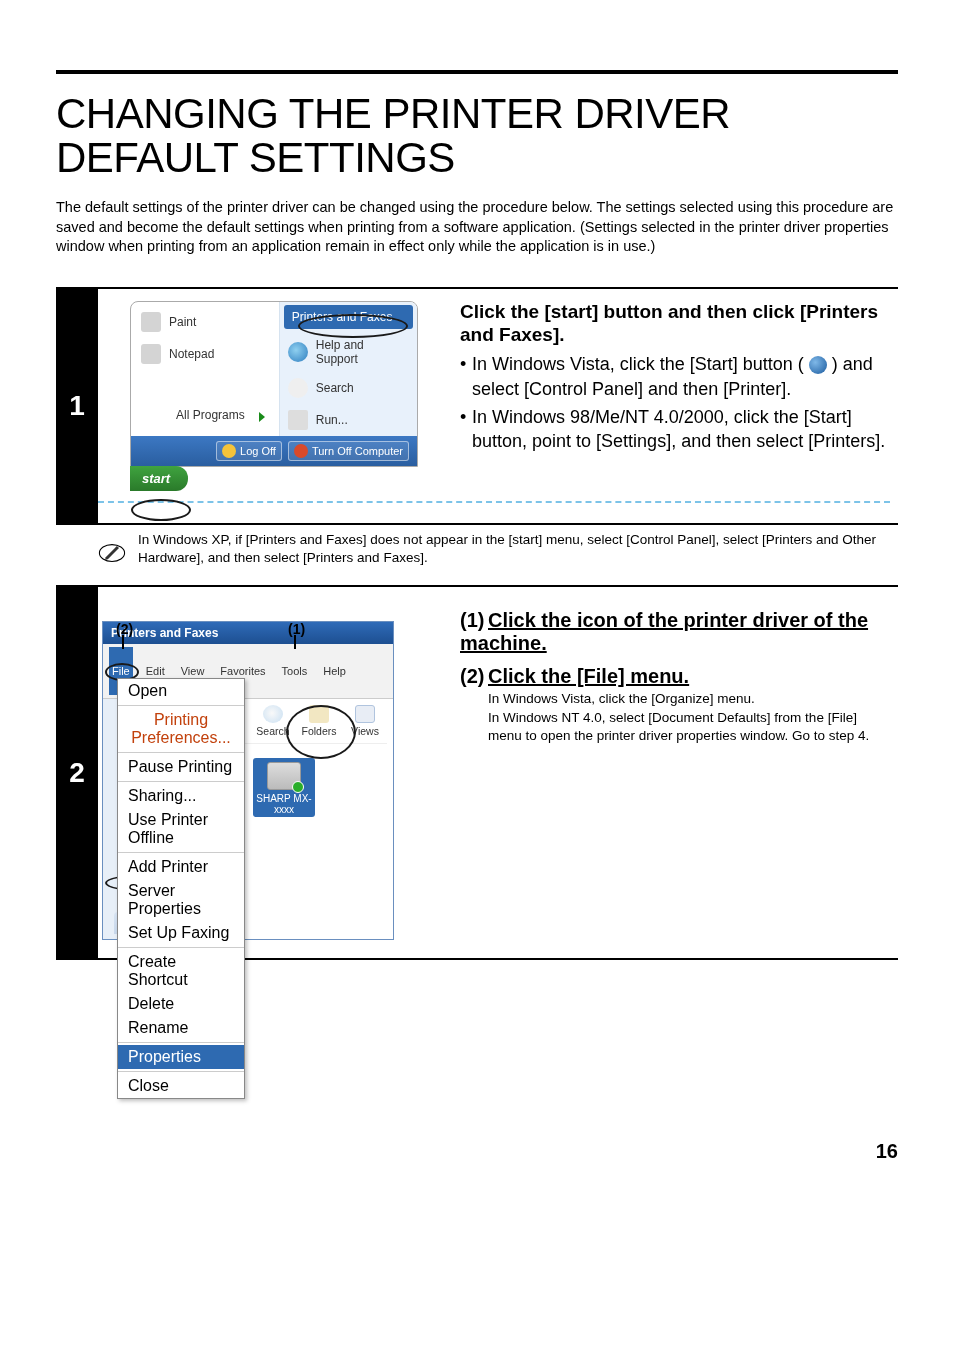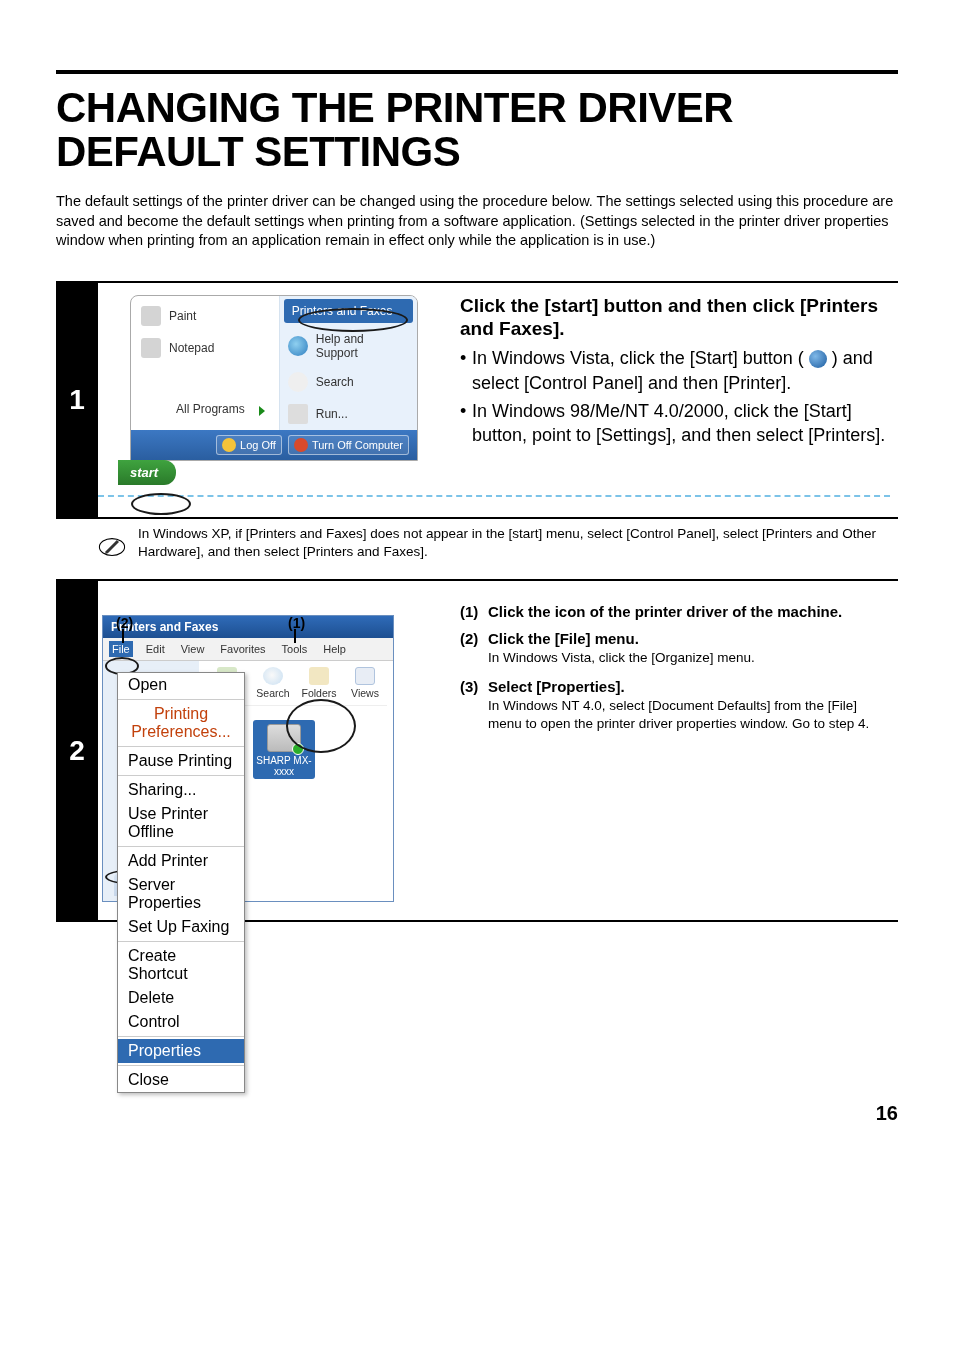--- a/index.html
+++ b/index.html
@@ -6,23 +6,23 @@
     body {
       font-family: Arial, Helvetica, sans-serif;
       width: 954px;
       margin: 0 auto;
       background: #fff;
       color: #000;
       padding: 70px 56px 40px 56px;
     }
     .main-title {
       border-top: 4px solid #000;
-      padding-top: 12px;
+      padding-top: 18px;
       font-size: 42px;
-      font-weight: bold;
+      font-weight: normal;
       line-height: 1.05;
       letter-spacing: -0.5px;
       margin-bottom: 18px;
     }
     .intro {
       font-size: 14.5px;
       line-height: 1.35;
       margin-bottom: 30px;
     }
     .step-block {
@@ -72,24 +72,25 @@
       position: relative;
       padding-left: 12px;
       margin-bottom: 4px;
     }
     .step-bullets li::before {
       content: "•";
       position: absolute;
       left: 0;
     }
     .sub-heading {
-      font-size: 15px;
+      font-size: 20px;
       font-weight: bold;
       margin-top: 10px;
       margin-bottom: 2px;
+      text-decoration: underline;
     }
     .sub-heading-num {
       display: inline-block;
       width: 28px;
     }
     .sub-text {
       font-size: 13.5px;
       line-height: 1.35;
       padding-left: 28px;
     }
@@ -181,21 +182,21 @@
     .sm-start {
       background: linear-gradient(#3fa33f, #2a7a2a);
       color: #fff; font-style: italic; font-weight: bold;
       padding: 5px 18px 5px 12px;
       border-radius: 0 12px 12px 0;
       font-size: 13px;
       display: inline-block;
     }
     .start-wrap {
       width: 308px;
-      margin-left: 10px;
+      margin-left: 22px;
       margin-top: -1px;
     }
     .oval { border: 2px solid #1a1a1a; border-radius: 50%; position: absolute; }
     .step1-img { position: relative; }
     .step1-img .ovA { width: 110px; height: 24px; top: 13px; left: 190px; }
     .step1-img .ovB { width: 60px; height: 22px; top: 198px; left: 23px; }
     
     .step2-img { position: relative; width: 300px; margin-left: -6px; }
     .callout {
       font-weight: bold; font-size: 14px; position: absolute;
@@ -214,21 +215,21 @@
     .pf-title {
       background: linear-gradient(#2f6bb8, #1d4f91);
       color: #fff; padding: 4px 8px; font-weight: bold;
       font-size: 12px;
     }
     .pf-menu {
       display: flex; gap: 10px; padding: 3px 6px;
       border-bottom: 1px solid #ccc;
       background: #f2f2f2;
     }
-    .pf-menu .m { padding: 2px 3px; }
+    .pf-menu .m { padding: 18px 3px; }
     .pf-menu .m.hl { background: #2e6ab1; color: #fff; }
     .pf-body { display: flex; min-height: 225px; }
     .pf-drop {
       position: absolute;
       top: 57px; left: 15px;
       width: 128px;
       background: #fff;
       border: 1px solid #888;
       box-shadow: 2px 2px 4px rgba(0,0,0,0.25);
       z-index: 2;
@@ -454,21 +455,21 @@
             <hr>
             <div class="it">Sharing...</div>
             <div class="it">Use Printer Offline</div>
             <hr>
             <div class="it">Add Printer</div>
             <div class="it">Server Properties</div>
             <div class="it">Set Up Faxing</div>
             <hr>
             <div class="it">Create Shortcut</div>
             <div class="it">Delete</div>
-            <div class="it">Control</div>
+            <div class="it">Rename</div>
             <hr>
             <div class="it hl">Properties</div>
             <hr>
             <div class="it">Close</div>
           </div>
           <span class="oval ovFile"></span>
           <span class="oval ovPrinter"></span>
           <span class="oval ovProp"></span>
           <span class="ln ln3"></span>
           <span class="callout c3">(3)</span>
@@ -478,22 +479,19 @@
 
         <div class="sub-heading">
           <span class="sub-heading-num">(1)</span><span>Click the icon of the printer driver of the machine.</span>
         </div>
 
         <div class="sub-heading">
           <span class="sub-heading-num">(2)</span><span>Click the [File] menu.</span>
         </div>
         <div class="sub-text">In Windows Vista, click the [Organize] menu.</div>
 
-        <div class="sub-heading">
-          <span class="sub-heading-num">(3)</span><span>Select [Properties].</span>
-        </div>
         <div class="sub-text">In Windows NT 4.0, select [Document Defaults] from the [File] menu to open the printer driver properties window. Go to step 4.</div>
       </div>
     </div>
   </div>
 </div>
 
 <div class="page-num">16</div>
 
 </body></html>

